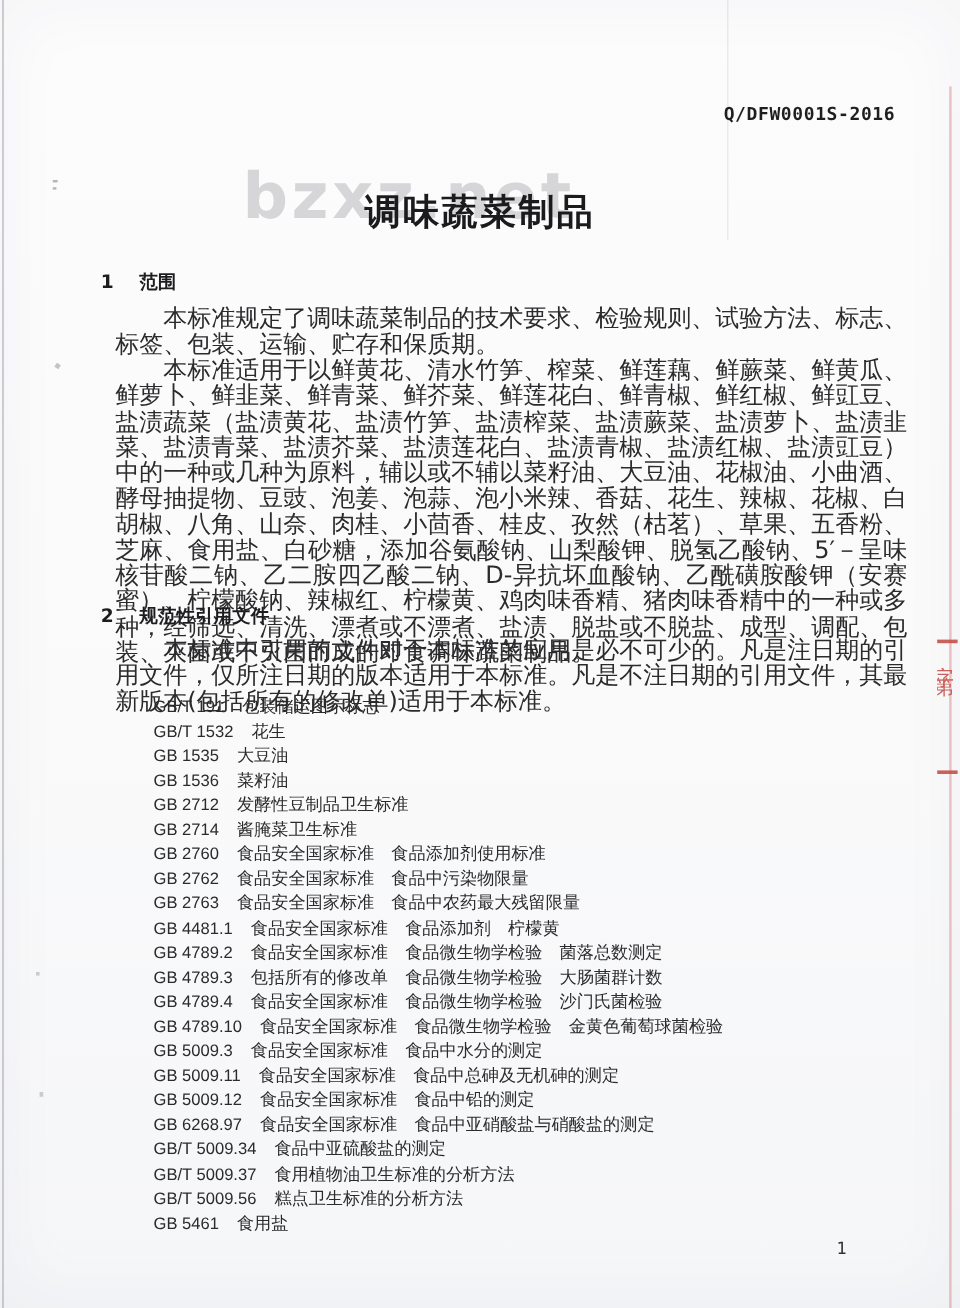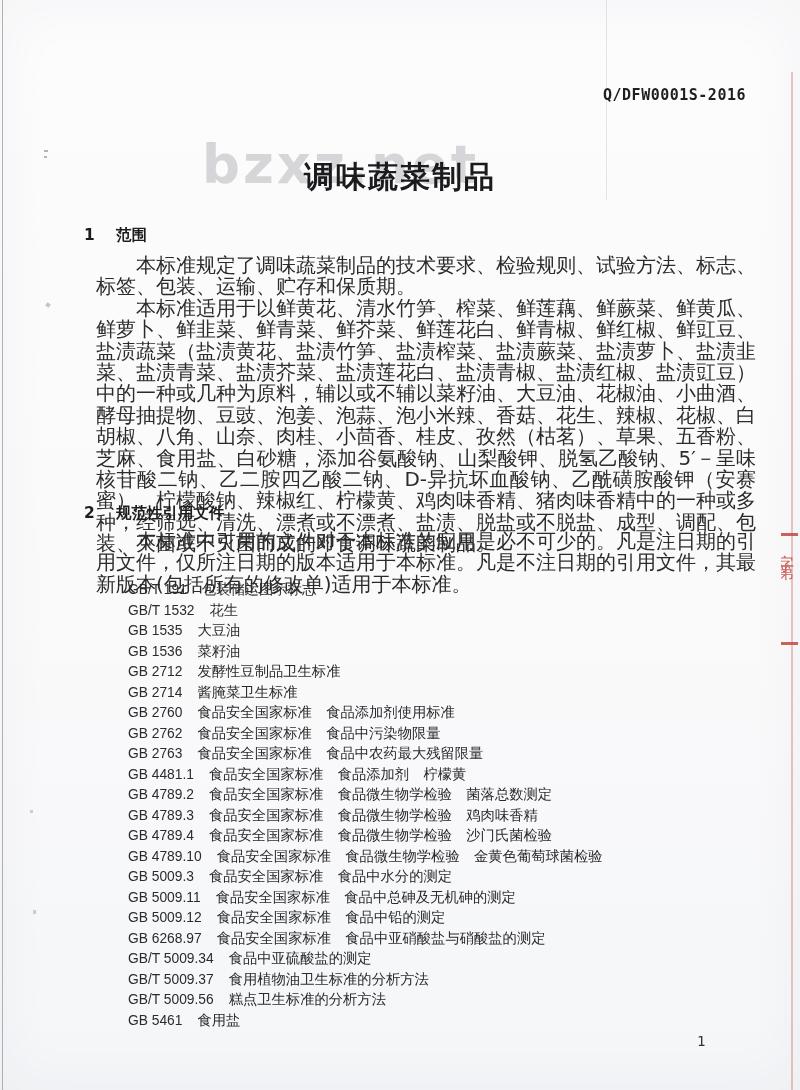--- a/index.html
+++ b/index.html
@@ -122,21 +122,21 @@
       <div class="ref-row">
       <span class="ref-code">GB 2763</span><span class="ref-title">食品安全国家标准　食品中农药最大残留限量</span>
     </div>
       <div class="ref-row">
       <span class="ref-code">GB 4481.1</span><span class="ref-title">食品安全国家标准　食品添加剂　柠檬黄</span>
     </div>
       <div class="ref-row">
       <span class="ref-code">GB 4789.2</span><span class="ref-title">食品安全国家标准　食品微生物学检验　菌落总数测定</span>
     </div>
       <div class="ref-row">
-      <span class="ref-code">GB 4789.3</span><span class="ref-title">食品安全国家标准　食品微生物学检验　鸡肉味香精</span>
+      <span class="ref-code">GB 4789.3</span><span class="ref-title">包括所有的修改单　食品微生物学检验　大肠菌群计数</span>
     </div>
       <div class="ref-row">
       <span class="ref-code">GB 4789.4</span><span class="ref-title">食品安全国家标准　食品微生物学检验　沙门氏菌检验</span>
     </div>
       <div class="ref-row">
       <span class="ref-code">GB 4789.10</span><span class="ref-title">食品安全国家标准　食品微生物学检验　金黄色葡萄球菌检验</span>
     </div>
       <div class="ref-row">
       <span class="ref-code">GB 5009.3</span><span class="ref-title">食品安全国家标准　食品中水分的测定</span>
     </div>

